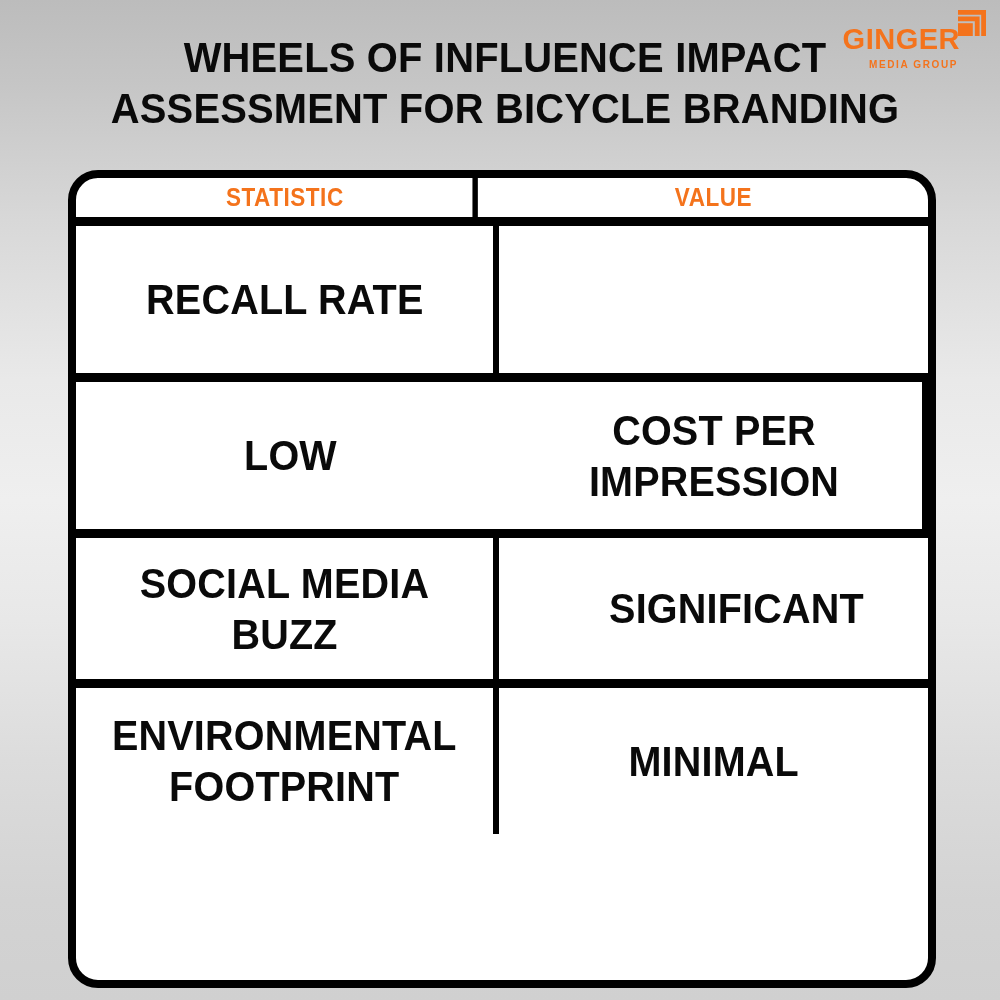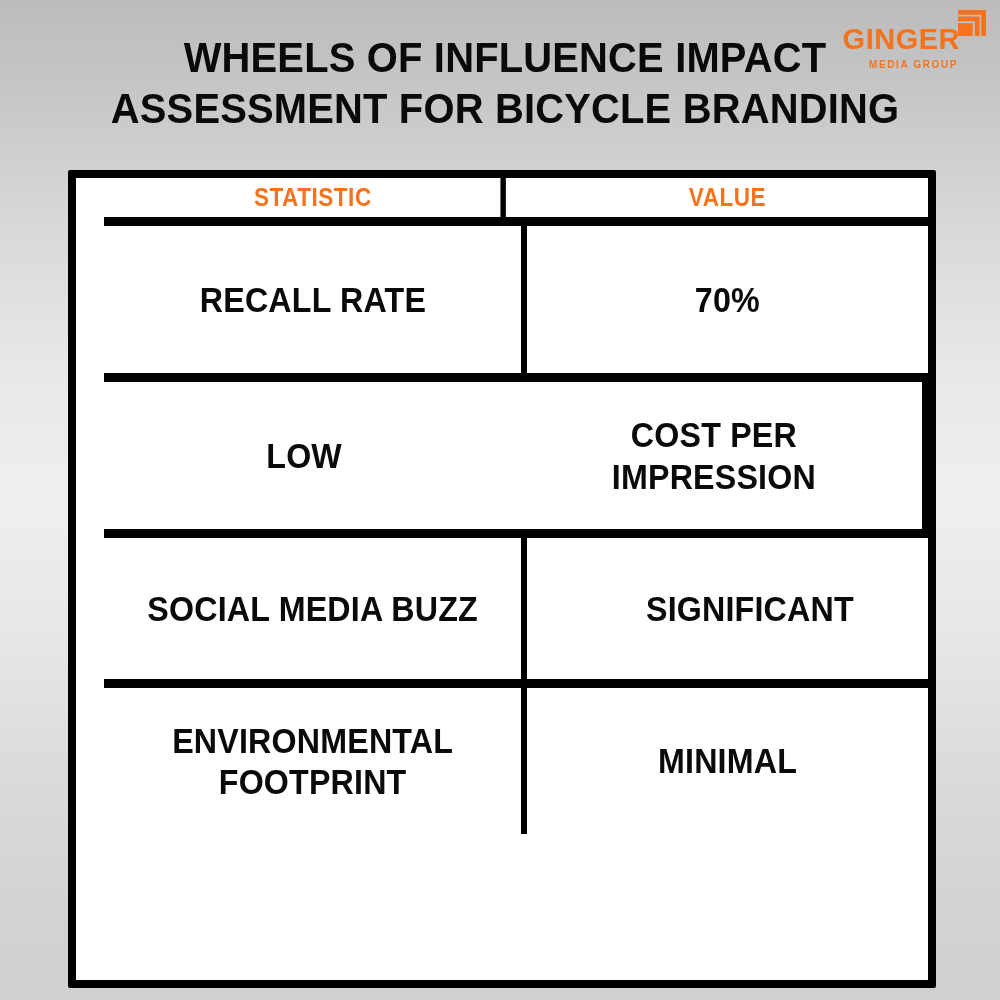--- a/index.html
+++ b/index.html
@@ -90,26 +90,25 @@
 
   
   #table {
     position: absolute;
     left: 68px;
     top: 170px;
     width: 868px;
     height: 818px;
     box-sizing: border-box;
     border: 8px solid #000000;
-    border-radius: 2px;
+    border-radius: 30px;
     background: #ffffff;
     overflow: hidden;
     display: flex;
     flex-direction: column;
-    padding-left: 28px;
   }
   .trow {
     display: flex;
     flex-direction: row;
     width: 100%;
     box-sizing: border-box;
     border-bottom: 9px solid #000000;
   }
   .trow:last-child { border-bottom: none; }
   .tcell {
@@ -142,21 +141,21 @@
   }
 
   
   .data-row { height: 156px; }
   .data-row.r-tall { height: 156px; }
   .data-row.r-4 { height: 150px; gap: 45px; }
   .data-row.r-5 { height: 146px; }
   .data-row .tcell {
     font-family: "Liberation Sans", sans-serif;
     font-weight: bold;
-    font-size: 35px;
+    font-size: 43px;
     line-height: 1.18;
     color: #0a0a0a;
     letter-spacing: 0.2px;
   }
   .data-row .tcell .ctext {
     display: block;
     transform: scaleX(0.92);
   }
 </style>
 </head>
@@ -189,23 +188,20 @@
       </div>
       <div class="tcell col-val">
         <span class="ctext">VALUE</span>
       </div>
     </div>
 
     <div class="trow data-row r-tall">
       <div class="tcell col-stat">
         <span class="ctext">RECALL RATE</span>
       </div>
-      <div class="tcell col-val">
-        <span class="ctext">70%</span>
-      </div>
     </div>
 
 
     <div class="trow data-row r-tall">
       <div class="tcell col-val">
         <span class="ctext">LOW</span>
       </div>
       <div class="tcell col-stat">
         <span>
           <span class="ctext">COST PER</span>

